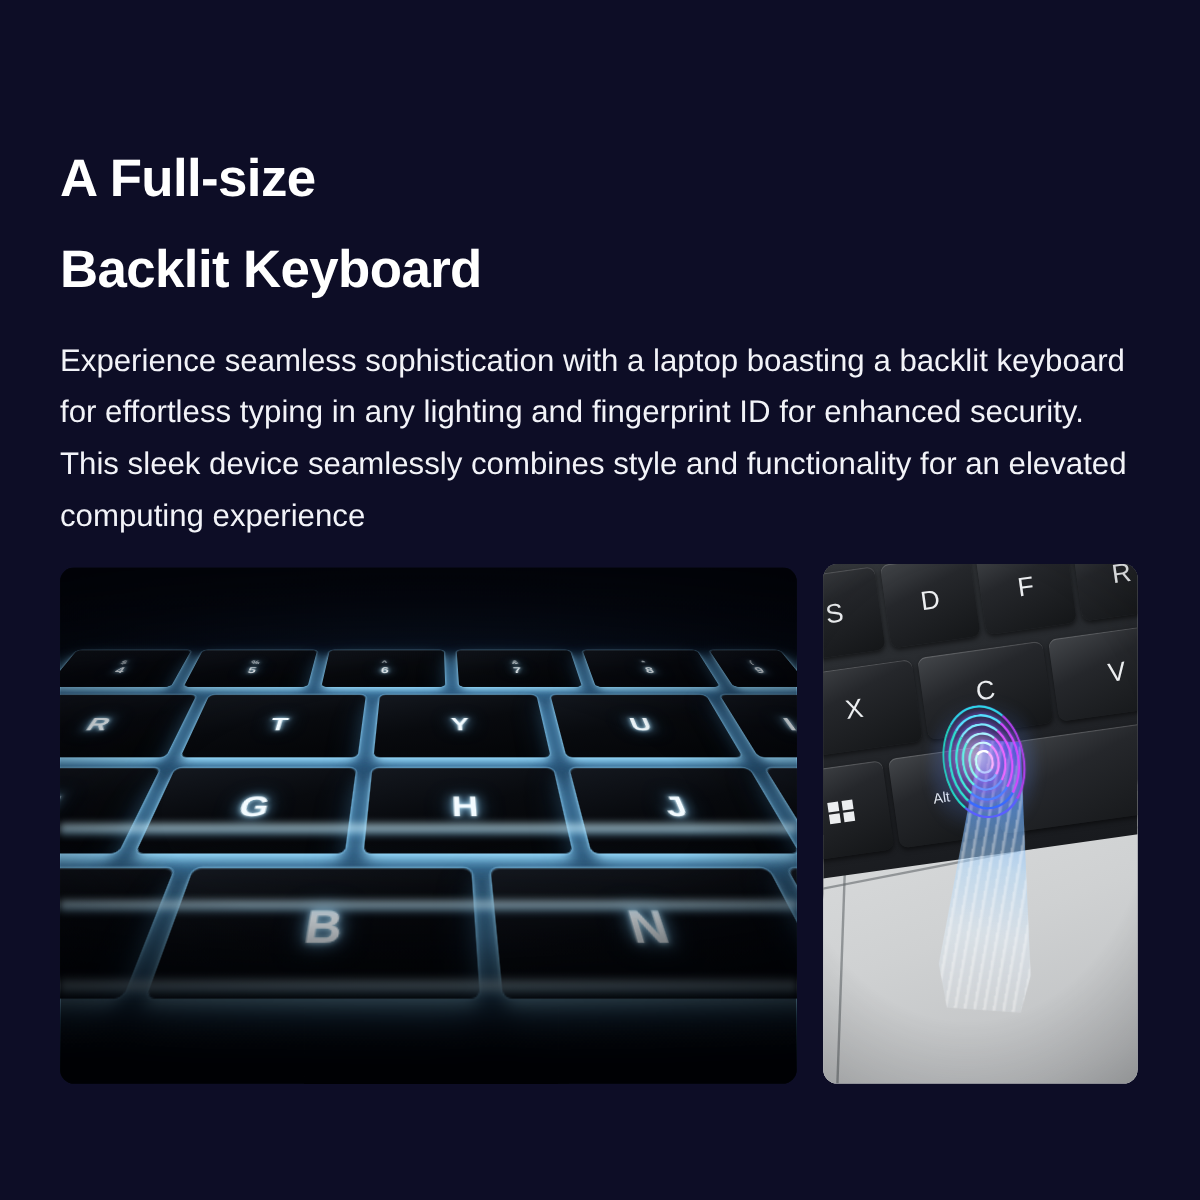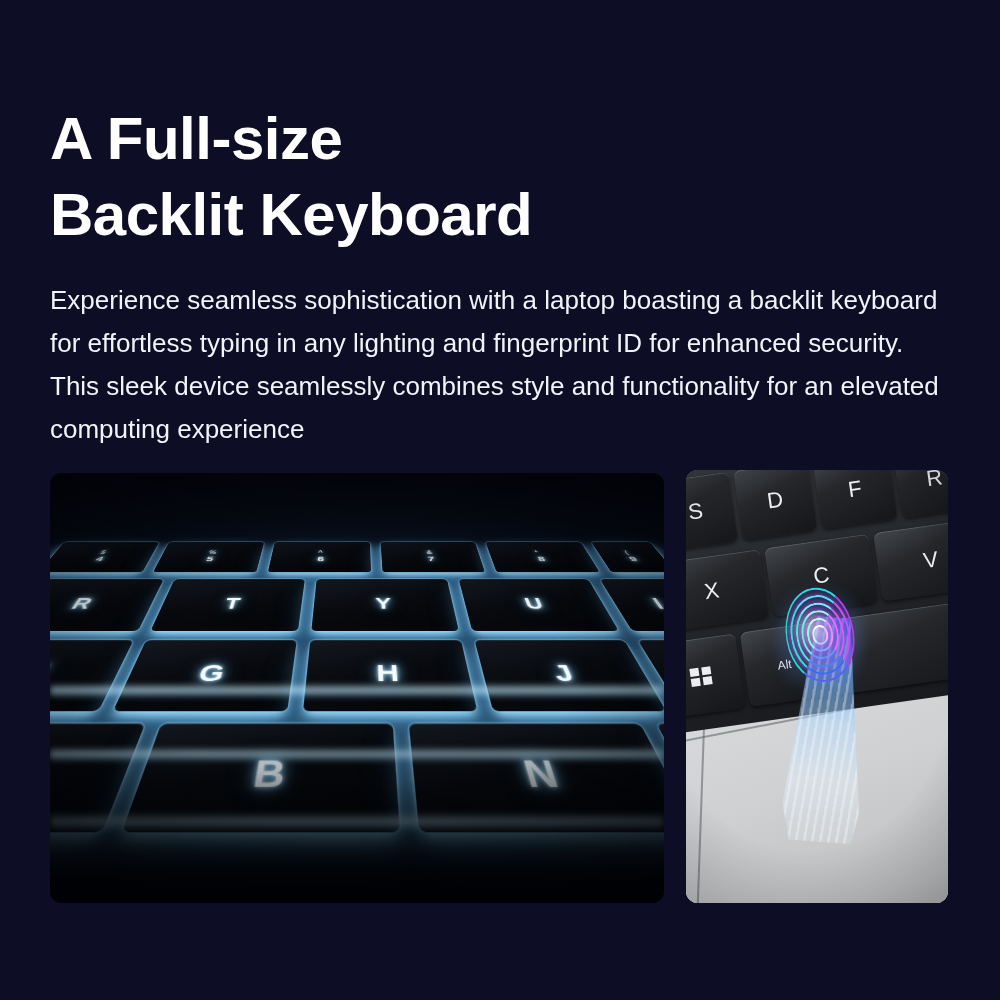--- a/index.html
+++ b/index.html
@@ -13,25 +13,25 @@
     height: 1000px;
     background: #0d0d26;
     overflow: hidden;
     font-family: "Liberation Sans", sans-serif;
   }
 
   
   .headline {
     position: absolute;
     left: 50px;
-    top: 61px;
+    top: 82px;
     width: 760px;
     color: #ffffff;
     font-family: "Liberation Sans", sans-serif;
-    font-size: 60px;
+    font-size: 44px;
     font-weight: bold;
     line-height: 76px;
     letter-spacing: -0.5px;
     white-space: pre-line;
   }
 
   
   .bodycopy {
     position: absolute;
     left: 50px;

